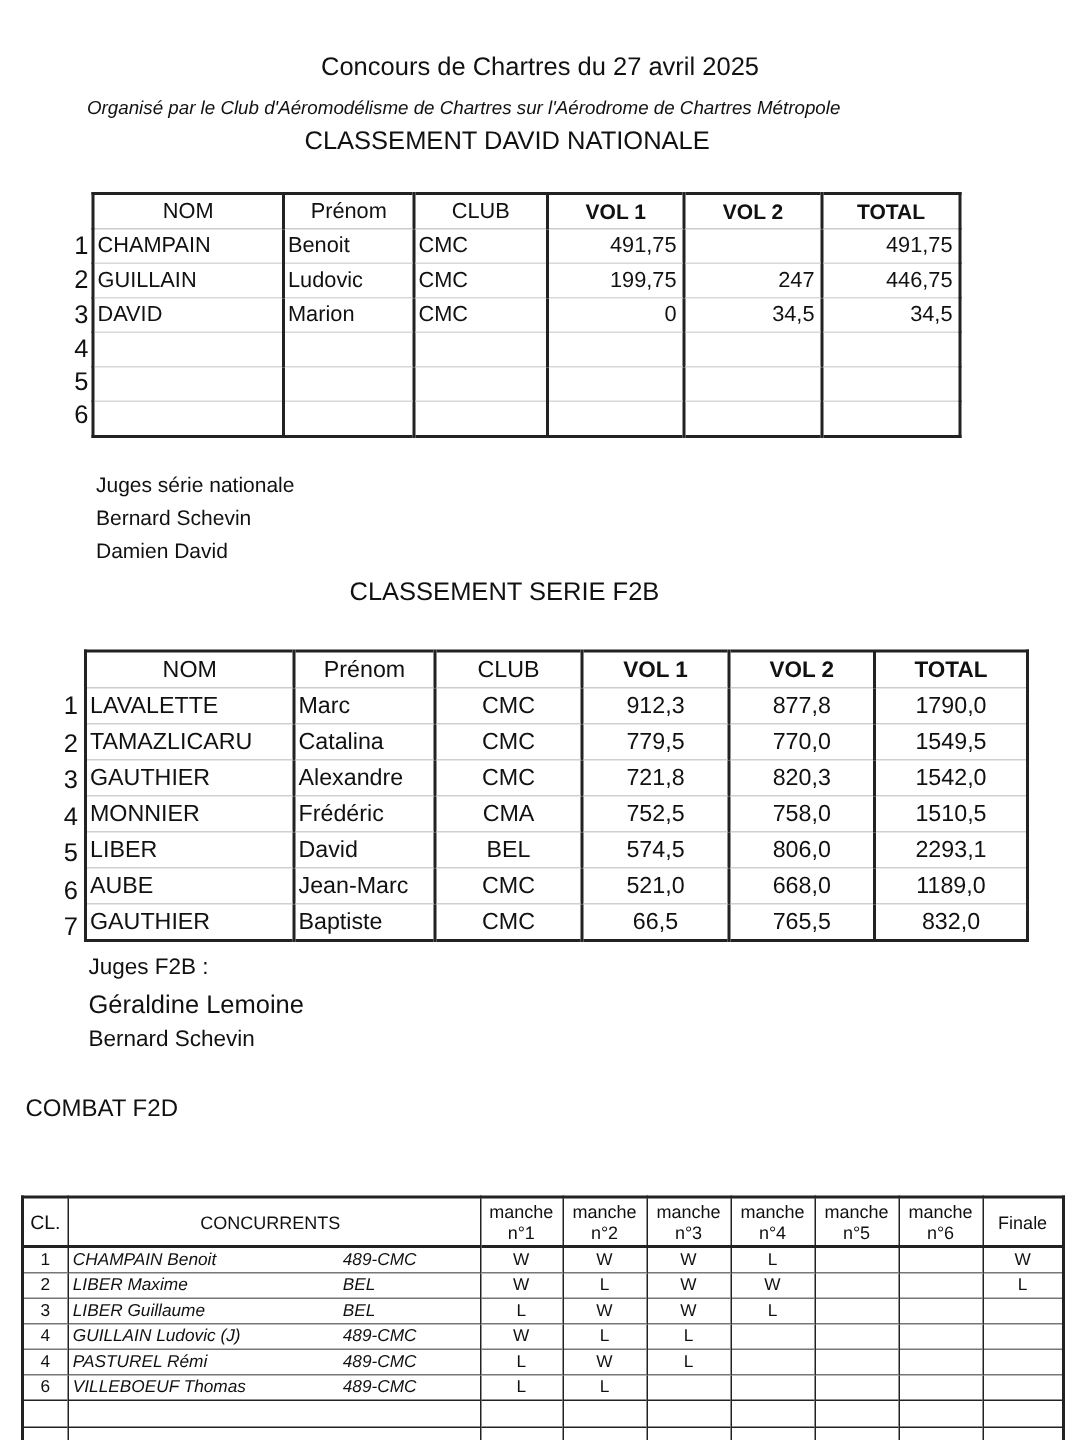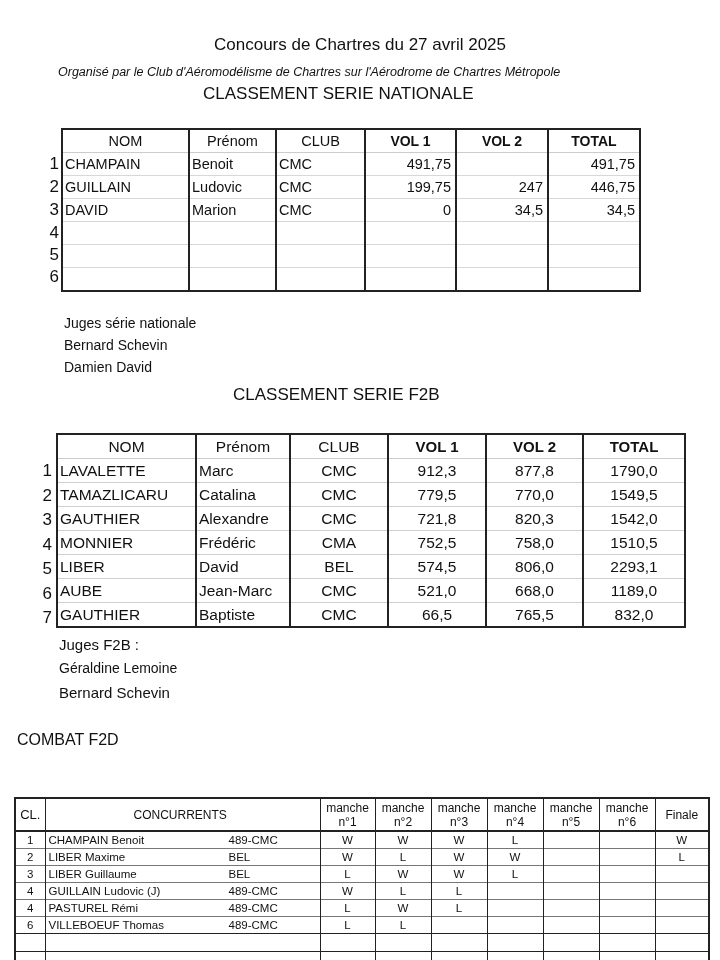--- a/index.html
+++ b/index.html
@@ -29,32 +29,32 @@
   #t2 td, #t2 th { border-left:2px solid #222; }
   #t2 td.c { text-align:center; }
   #t2 td.txt { padding-left:2px; }
 
   
   #t3 { left:14px; top:797px; width:694px; border:2px solid #222; font-size:11.5px; }
   #t3 th { font-weight:normal; height:31px; text-align:center; border-bottom:2px solid #222; font-size:12px; line-height:14px; }
   #t3 td { height:16px; border-top:1px solid #777; text-align:center; }
   #t3 td, #t3 th { border-left:1.5px solid #222; }
   #t3 tr.blank td { height:17px; border-top:1.5px solid #222; }
-  #t3 td.name { text-align:left; padding-left:3px; position:relative; }
+  #t3 td.name { text-align:left; padding-left:3px; position:relative;font-style:italic; }
   #t3 td.name span.club { position:absolute; left:183px; }
 
   .rank { position:absolute; font-size:17px; width:14px; text-align:right; }
 </style>
 </head>
 <body>
 
 <div class="abs title">Concours de Chartres du 27 avril 2025</div>
 <div class="abs subtitle">Organisé par le Club d'Aéromodélisme de Chartres sur l'Aérodrome de Chartres Métropole</div>
 
-<div class="abs section" style="left:203px; top:84px;">CLASSEMENT SERIE NATIONALE</div>
+<div class="abs section" style="left:203px; top:84px;">CLASSEMENT DAVID NATIONALE</div>
 
 <div>
   <div class="rank" style="left:45px; top:154px;">1</div>
   <div class="rank" style="left:45px; top:177px;">2</div>
   <div class="rank" style="left:45px; top:200px;">3</div>
   <div class="rank" style="left:45px; top:223px;">4</div>
   <div class="rank" style="left:45px; top:245px;">5</div>
   <div class="rank" style="left:45px; top:267px;">6</div>
 </div>
 
@@ -218,21 +218,21 @@
       <td class="txt">Baptiste</td>
       <td class="c">CMC</td>
       <td class="c">66,5</td>
       <td class="c">765,5</td>
       <td class="c">832,0</td>
     </tr>
   </tbody>
 </table>
 
 <div class="abs judges" style="left:59px; top:636px; font-size:15px;">Juges F2B :</div>
-<div class="abs judges" style="left:59px; top:660px; font-size:14px;">Géraldine Lemoine</div>
+<div class="abs judges" style="left:59px; top:660px; font-size:17px;">Géraldine Lemoine</div>
 <div class="abs judges" style="left:59px; top:684px; font-size:15px;">Bernard Schevin</div>
 
 <div class="abs section" style="left:17px; top:731px; font-size:16px;">COMBAT F2D</div>
 
 <table id="t3">
   <colgroup>
     <col style="width:30px">
       <col style="width:275px">
     <col style="width:55px">
       <col style="width:56px">

